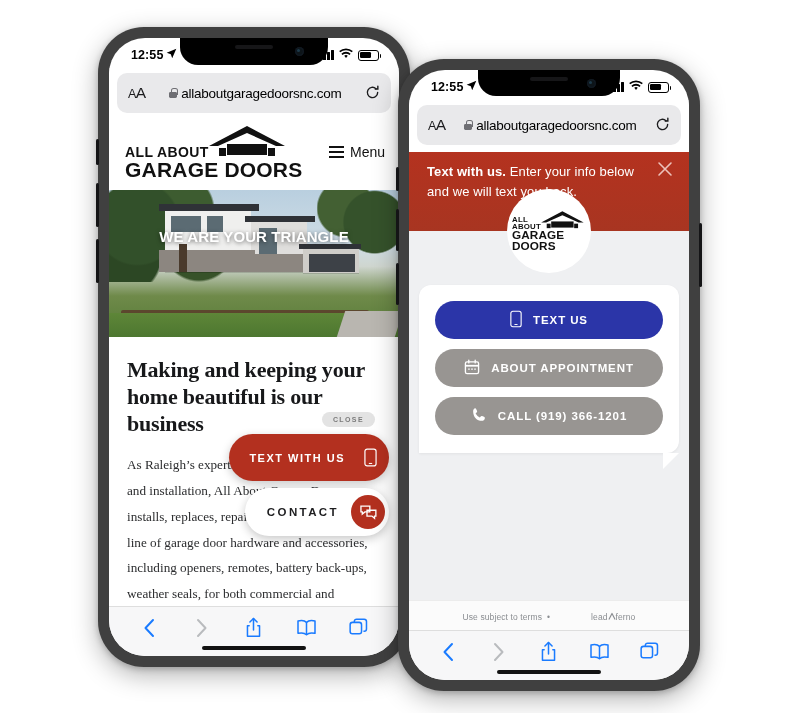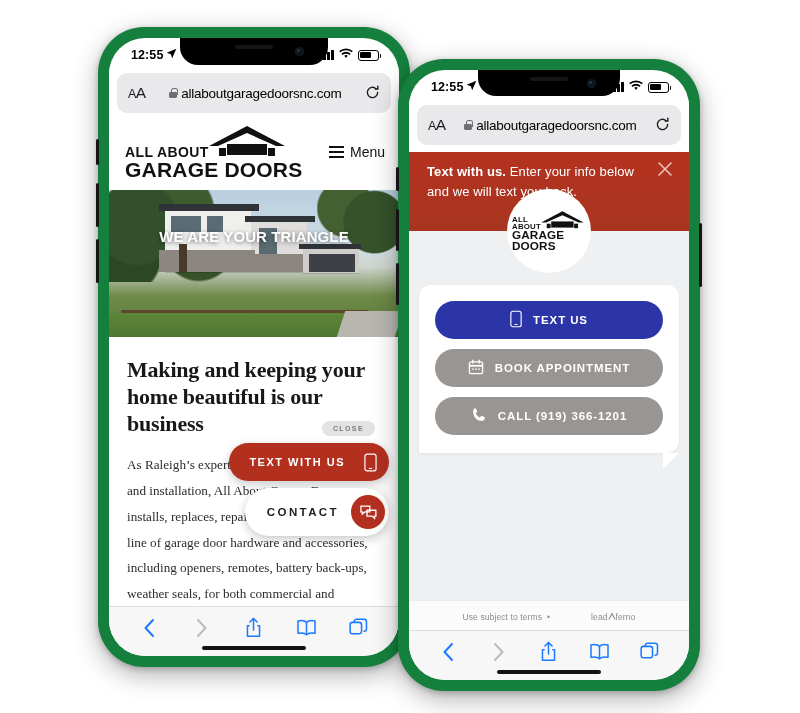--- a/index.html
+++ b/index.html
@@ -7,21 +7,21 @@
     width: 800px; height: 713px;
     background: #ffffff;
     font-family: "Liberation Sans", sans-serif;
     overflow: hidden;
   }
   .stage { position: relative; width: 800px; height: 713px; }
 
   
   .phone {
     position: absolute;
-    background: #15803d;
+    background: #404040;
     border-radius: 46px;
     box-shadow: 0 8px 26px rgba(0,0,0,.30), 0 2px 6px rgba(0,0,0,.22);
     padding: 11px;
   }
   .phone.back  { left: 98px;  top: 27px;  width: 312px; height: 640px; z-index: 2; }
   .phone.front { left: 398px; top: 59px;  width: 302px; height: 632px; z-index: 5; }
 
   .screen {
     position: relative; width: 100%; height: 100%;
     background: #ffffff; border-radius: 36px; overflow: hidden;
@@ -142,21 +142,21 @@
   .h2 { font-family: "Liberation Serif", serif; font-size: 22px; font-weight: 700;
         color: #17181a; line-height: 1.22; letter-spacing: -.2px; }
   .body-copy { margin-top: 15px; font-family: "Liberation Serif", serif;
                font-size: 13.2px; line-height: 1.95; color: #2b2c2e; }
 
   
   .widget1 { position: absolute; right: 10px; bottom: 70px; z-index: 20;
              display: flex; flex-direction: column; align-items: flex-end; gap: 7px; }
   .close-badge { background: #e3e3e3; color: #7b7b7b; font-size: 7px; letter-spacing: 1.4px;
                  padding: 4px 11px; border-radius: 20px; font-weight: 600; margin-right: 14px; }
-  .pill { display: flex; align-items: center; border-radius: 24px; height: 38px;
+  .pill { display: flex; align-items: center; border-radius: 24px; height: 47px;
           box-shadow: 0 3px 10px rgba(0,0,0,.22); }
   .pill-text { background: #b3301f; color: #fff; padding: 0 6px 0 20px; gap: 12px; }
   .pill-text .lbl { font-size: 11px; font-weight: 700; letter-spacing: 1.5px; }
   .pill-contact { background: #fff; color: #1d1d1f; padding: 0 4px 0 22px; gap: 12px;
                   height: 48px; border-radius: 26px; }
   .pill-contact .lbl { font-size: 11.5px; font-weight: 600; letter-spacing: 2.4px; }
   .ico-circle { width: 34px; height: 34px; border-radius: 50%; background: #b3301f;
                 display: flex; align-items: center; justify-content: center; }
   .ico-plain { width: 26px; display: flex; align-items: center; justify-content: center; }
 
@@ -487,21 +487,21 @@
               <span>
                 <svg width="16" height="16" viewBox="0 0 18 18" fill="none" stroke="#fff" stroke-width="1.5">
                   <rect x="1.6" y="3.2" width="14.8" height="13.2" rx="1.8"></rect>
                   <path d="M1.6 7.6h14.8" stroke-width="2"></path>
                   <path d="M5.4 1.4v3M12.6 1.4v3" stroke-linecap="round"></path>
                   <circle cx="5.6" cy="11.4" r=".9" fill="#fff" stroke="none"></circle>
                   <circle cx="9" cy="11.4" r=".9" fill="#fff" stroke="none"></circle>
                   <circle cx="12.4" cy="11.4" r=".9" fill="#fff" stroke="none"></circle>
                 </svg>
               </span>
-              <span>BOOK APPOINTMENT</span>
+              <span>ABOUT APPOINTMENT</span>
             </div>
             <div class="wbtn gray">
               <span>
                 <svg width="16" height="16" viewBox="0 0 18 18" fill="#fff">
                   <path d="M4.6 1.4c.7 0 1 .4 1.3 1l.9 2.1c.3.7.1 1.2-.4 1.6l-.9.7c-.2.2-.3.4-.1.8a10 10 0 0 0 4 4c.4.2.6.1.8-.1l.7-.9c.4-.5.9-.7 1.6-.4l2.1.9c.6.3 1 .6 1 1.3 0 2-1.6 3.2-3.3 3.2C6.7 15.6 2.4 11.3 2.4 4.7c0-1.7 1.2-3.3 2.2-3.3z"></path>
                 </svg>
               </span>
               <span>CALL (919) 366-1201</span>
             </div>
           </div>

